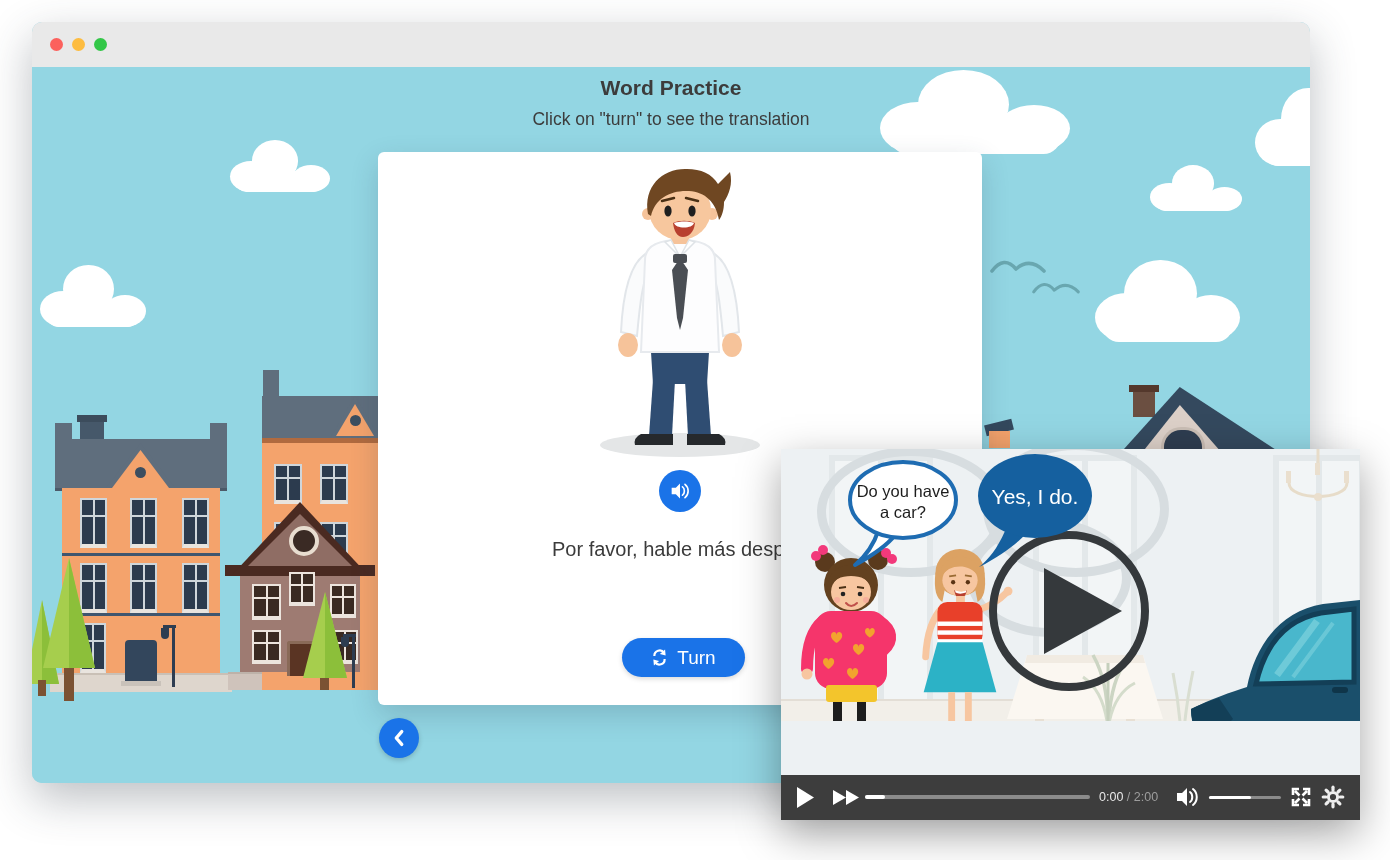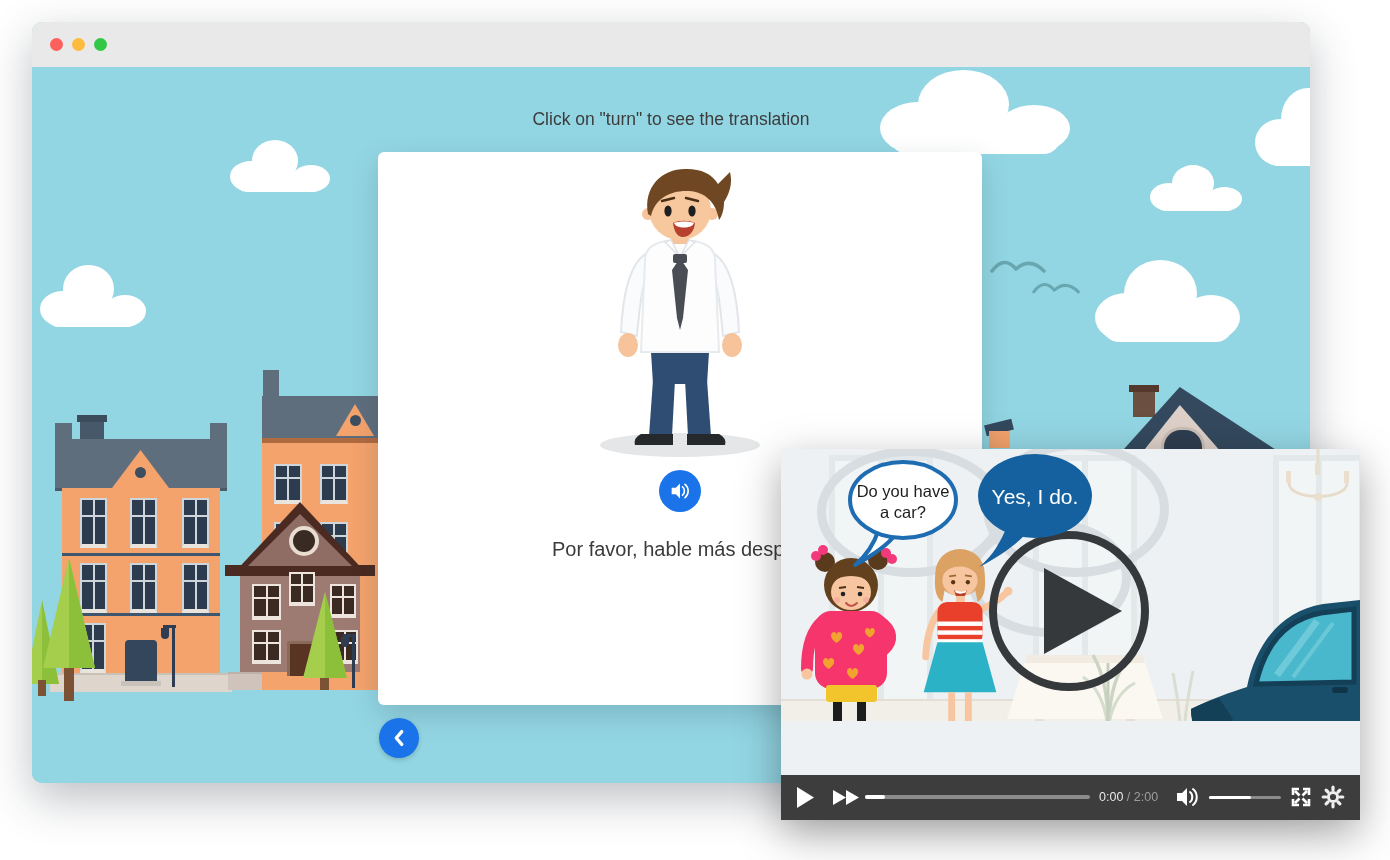--- a/index.html
+++ b/index.html
@@ -202,20 +202,21 @@
       <div class="abs" style="left:957px;top:364px;width:21px;height:17px;background:#f4a36c"></div>
 
       <div class="abs" style="left:1083px;top:318px;width:195px;height:64px;overflow:hidden">
         <div class="abs" style="left:18px;top:2px;width:22px;height:30px;background:#6b4f41"></div>
         <div class="abs" style="left:14px;top:0;width:30px;height:7px;background:#54382c"></div>
         <div class="abs" style="left:0;top:2px;width:175px;height:72px;background:#34495e;clip-path:polygon(37% 0,0 100%,100% 100%)"></div>
         <div class="abs" style="left:22px;top:20px;width:110px;height:54px;background:#dcd0c8;clip-path:polygon(39% 0,0 100%,82% 100%)"></div>
         <div class="abs" style="left:46px;top:42px;width:38px;height:24px;background:#2e3d50;border:3px solid #c9bdb4;border-bottom:none;border-radius:20px 20px 0 0"></div>
       </div>
 
+      <div class="hdr-title">Word Practice</div>
       <div class="hdr-sub">Click on "turn" to see the translation</div>
 
       <div class="flashcard">
         <svg class="abs" style="left:207px;top:10px;width:190px;height:296px" viewBox="0 0 190 296">
           <ellipse cx="95" cy="283" rx="80" ry="12" fill="#e4e6e7"></ellipse>
           <path d="M66,190 L124,190 L122,222 L68,222 Z" fill="#2f4d72"></path>
           <path d="M68,218 L90,218 L87,274 L64,274 Z" fill="#2f4d72"></path>
           <path d="M100,218 L122,218 L126,274 L103,274 Z" fill="#2f4d72"></path>
           <path d="M56,272 L88,272 L88,283 L50,283 Q48,276 56,272 Z" fill="#26292c"></path>
           <path d="M102,272 L134,272 Q142,276 140,283 L102,283 Z" fill="#26292c"></path>
@@ -244,20 +245,29 @@
         <div class="audio-btn">
           <svg width="20" height="20" viewBox="0 0 24 22">
             <polygon points="2,7 7,7 12,2 12,20 7,15 2,15" fill="#fff"></polygon>
             <path d="M15,6 C18,8 18,14 15,16" stroke="#fff" stroke-width="2" fill="none" stroke-linecap="round"></path>
             <path d="M18,3 C23,7 23,15 18,19" stroke="#fff" stroke-width="2" fill="none" stroke-linecap="round"></path>
           </svg>
         </div>
 
         <div class="sentence">Por favor, hable más despa</div>
 
+        <div class="turn-btn">
+          <svg width="17" height="17" viewBox="0 0 18 18">
+            <path d="M13.8,4.2 A5.5,5.5 0 0 0 3.6,7.4" fill="none" stroke="#fff" stroke-width="2.3"></path>
+            <polygon points="14.9,0.6 15.5,6.8 9.4,5.2" fill="#fff"></polygon>
+            <path d="M4.2,13.8 A5.5,5.5 0 0 0 14.4,10.6" fill="none" stroke="#fff" stroke-width="2.3"></path>
+            <polygon points="3.1,17.4 2.5,11.2 8.6,12.8" fill="#fff"></polygon>
+          </svg>
+          <span>Turn</span>
+        </div>
       </div>
 
       <div class="prev-btn">
         <svg width="20" height="22" viewBox="0 0 20 24">
           <polyline points="13,5 7,12 13,19" fill="none" stroke="#fff" stroke-width="3.6" stroke-linecap="round" stroke-linejoin="round"></polyline>
         </svg>
       </div>
 
     </div>
   </div>

